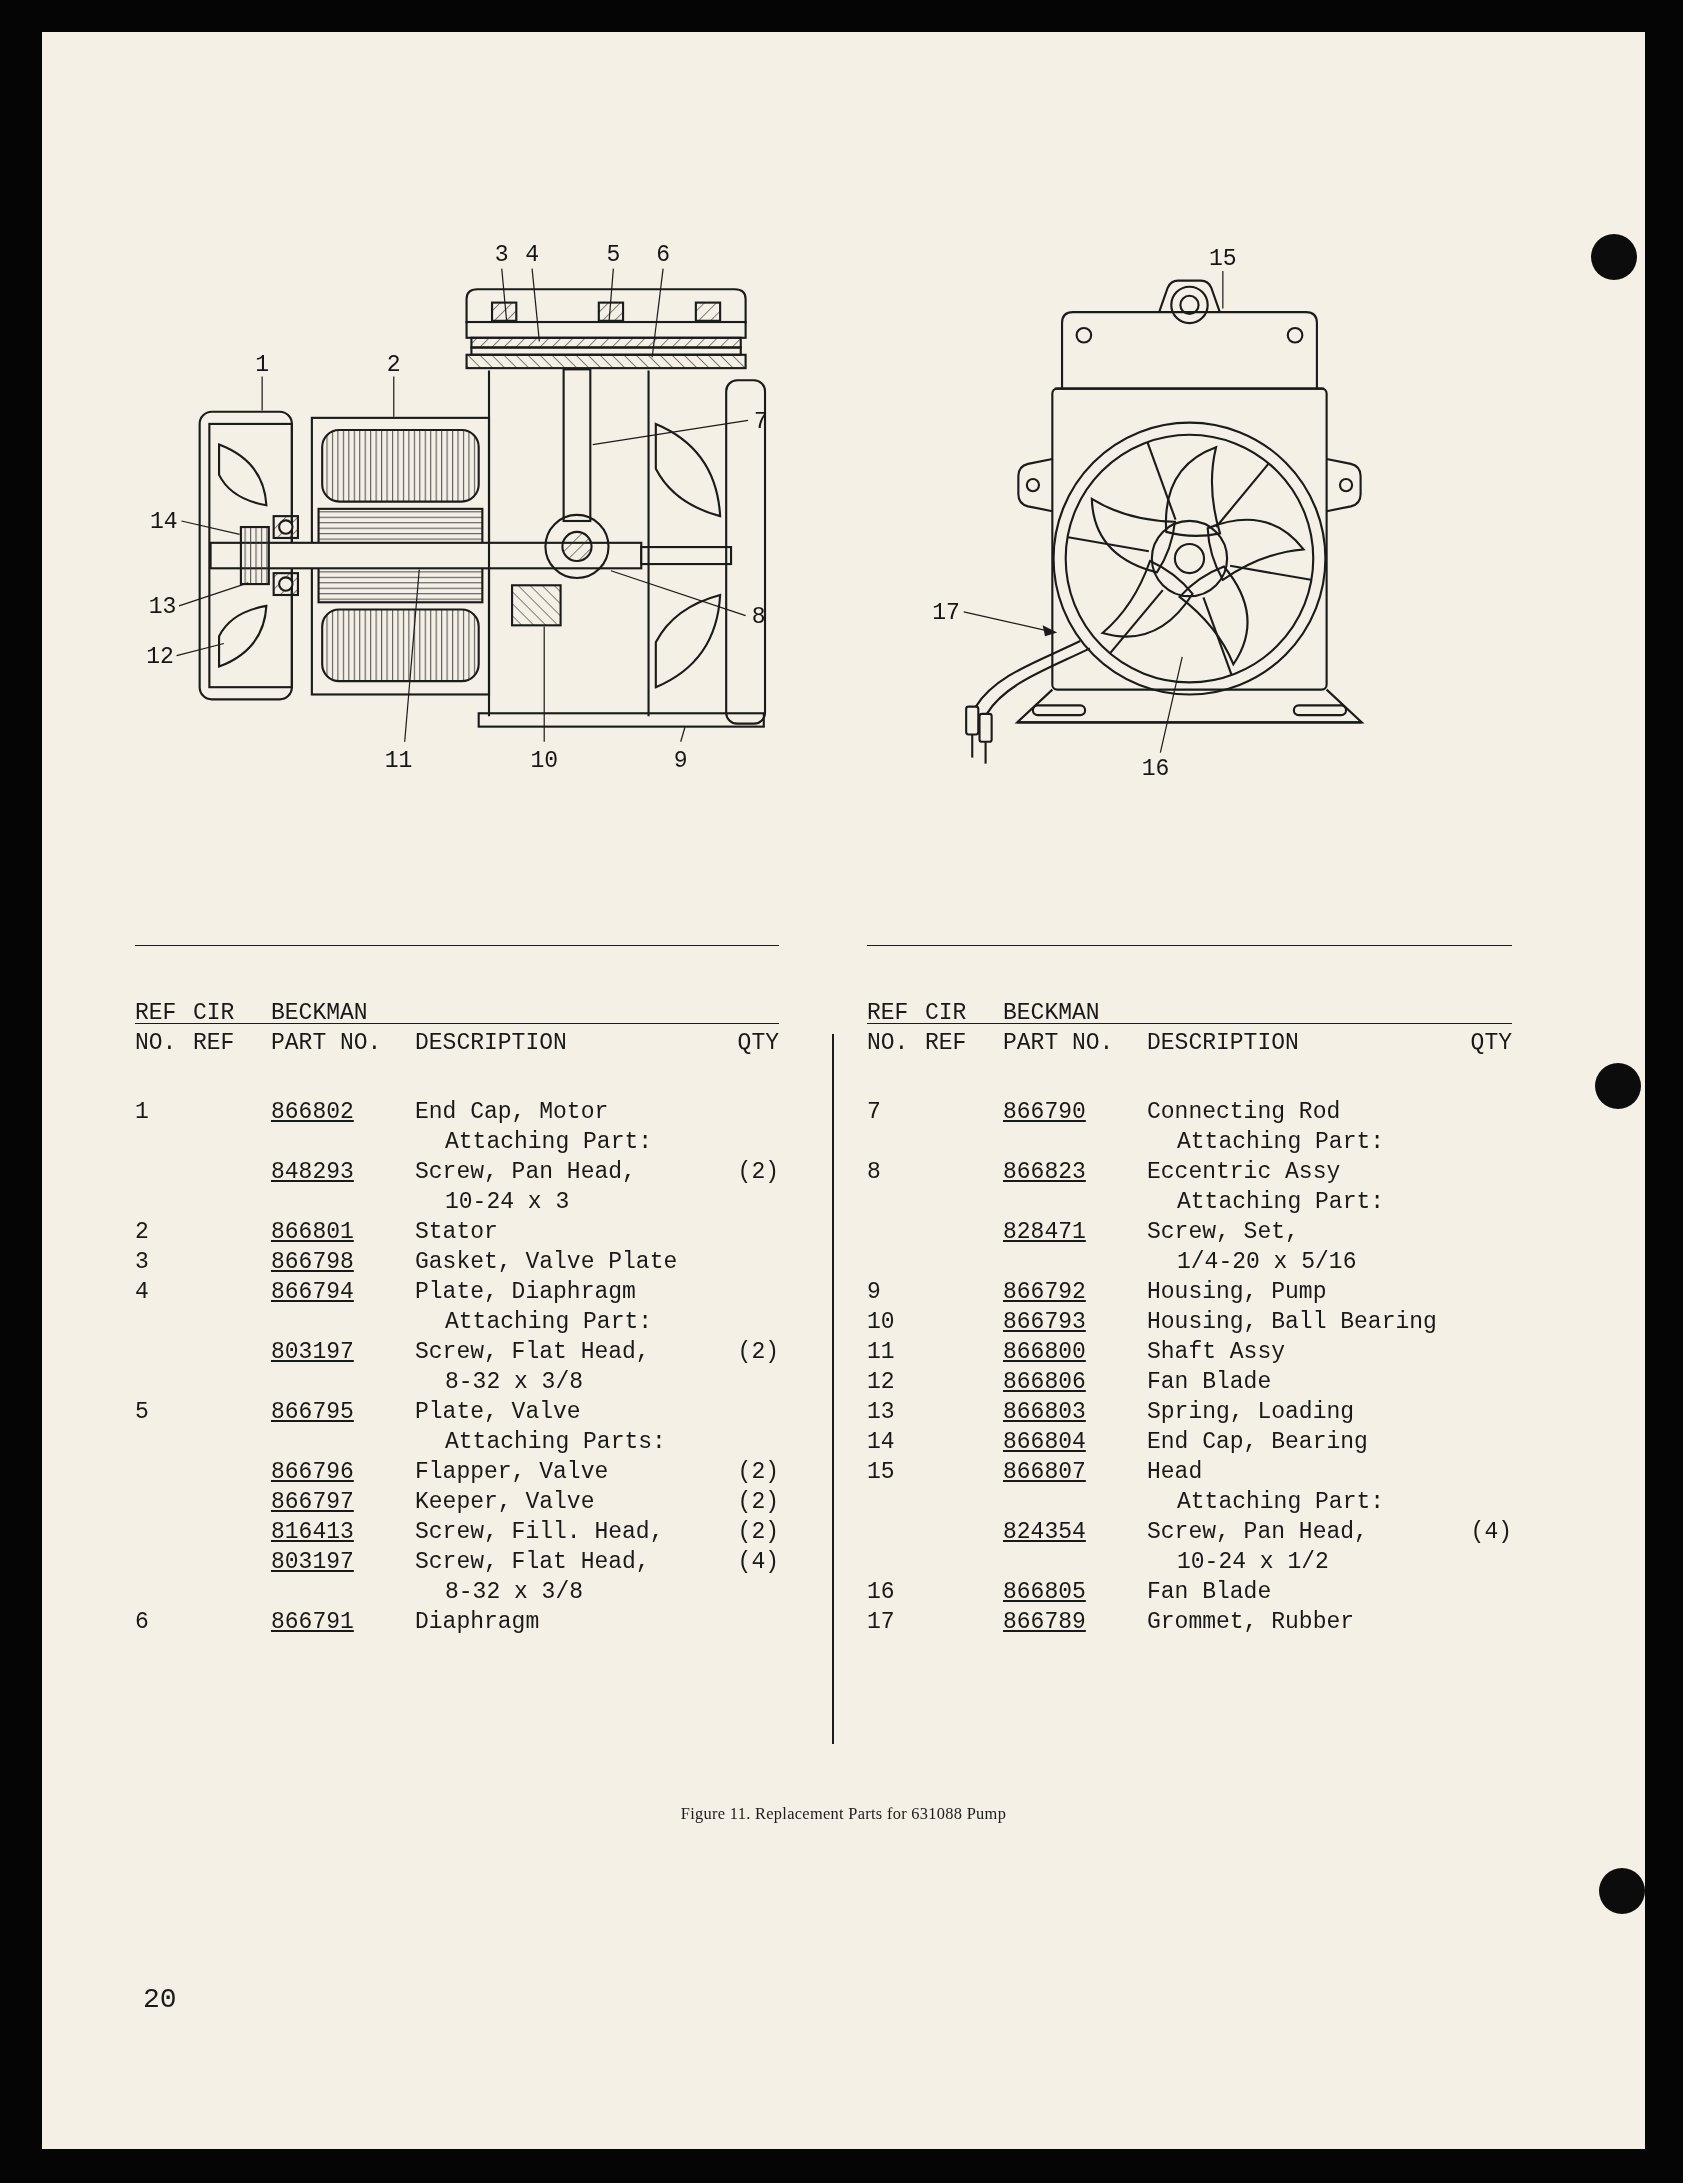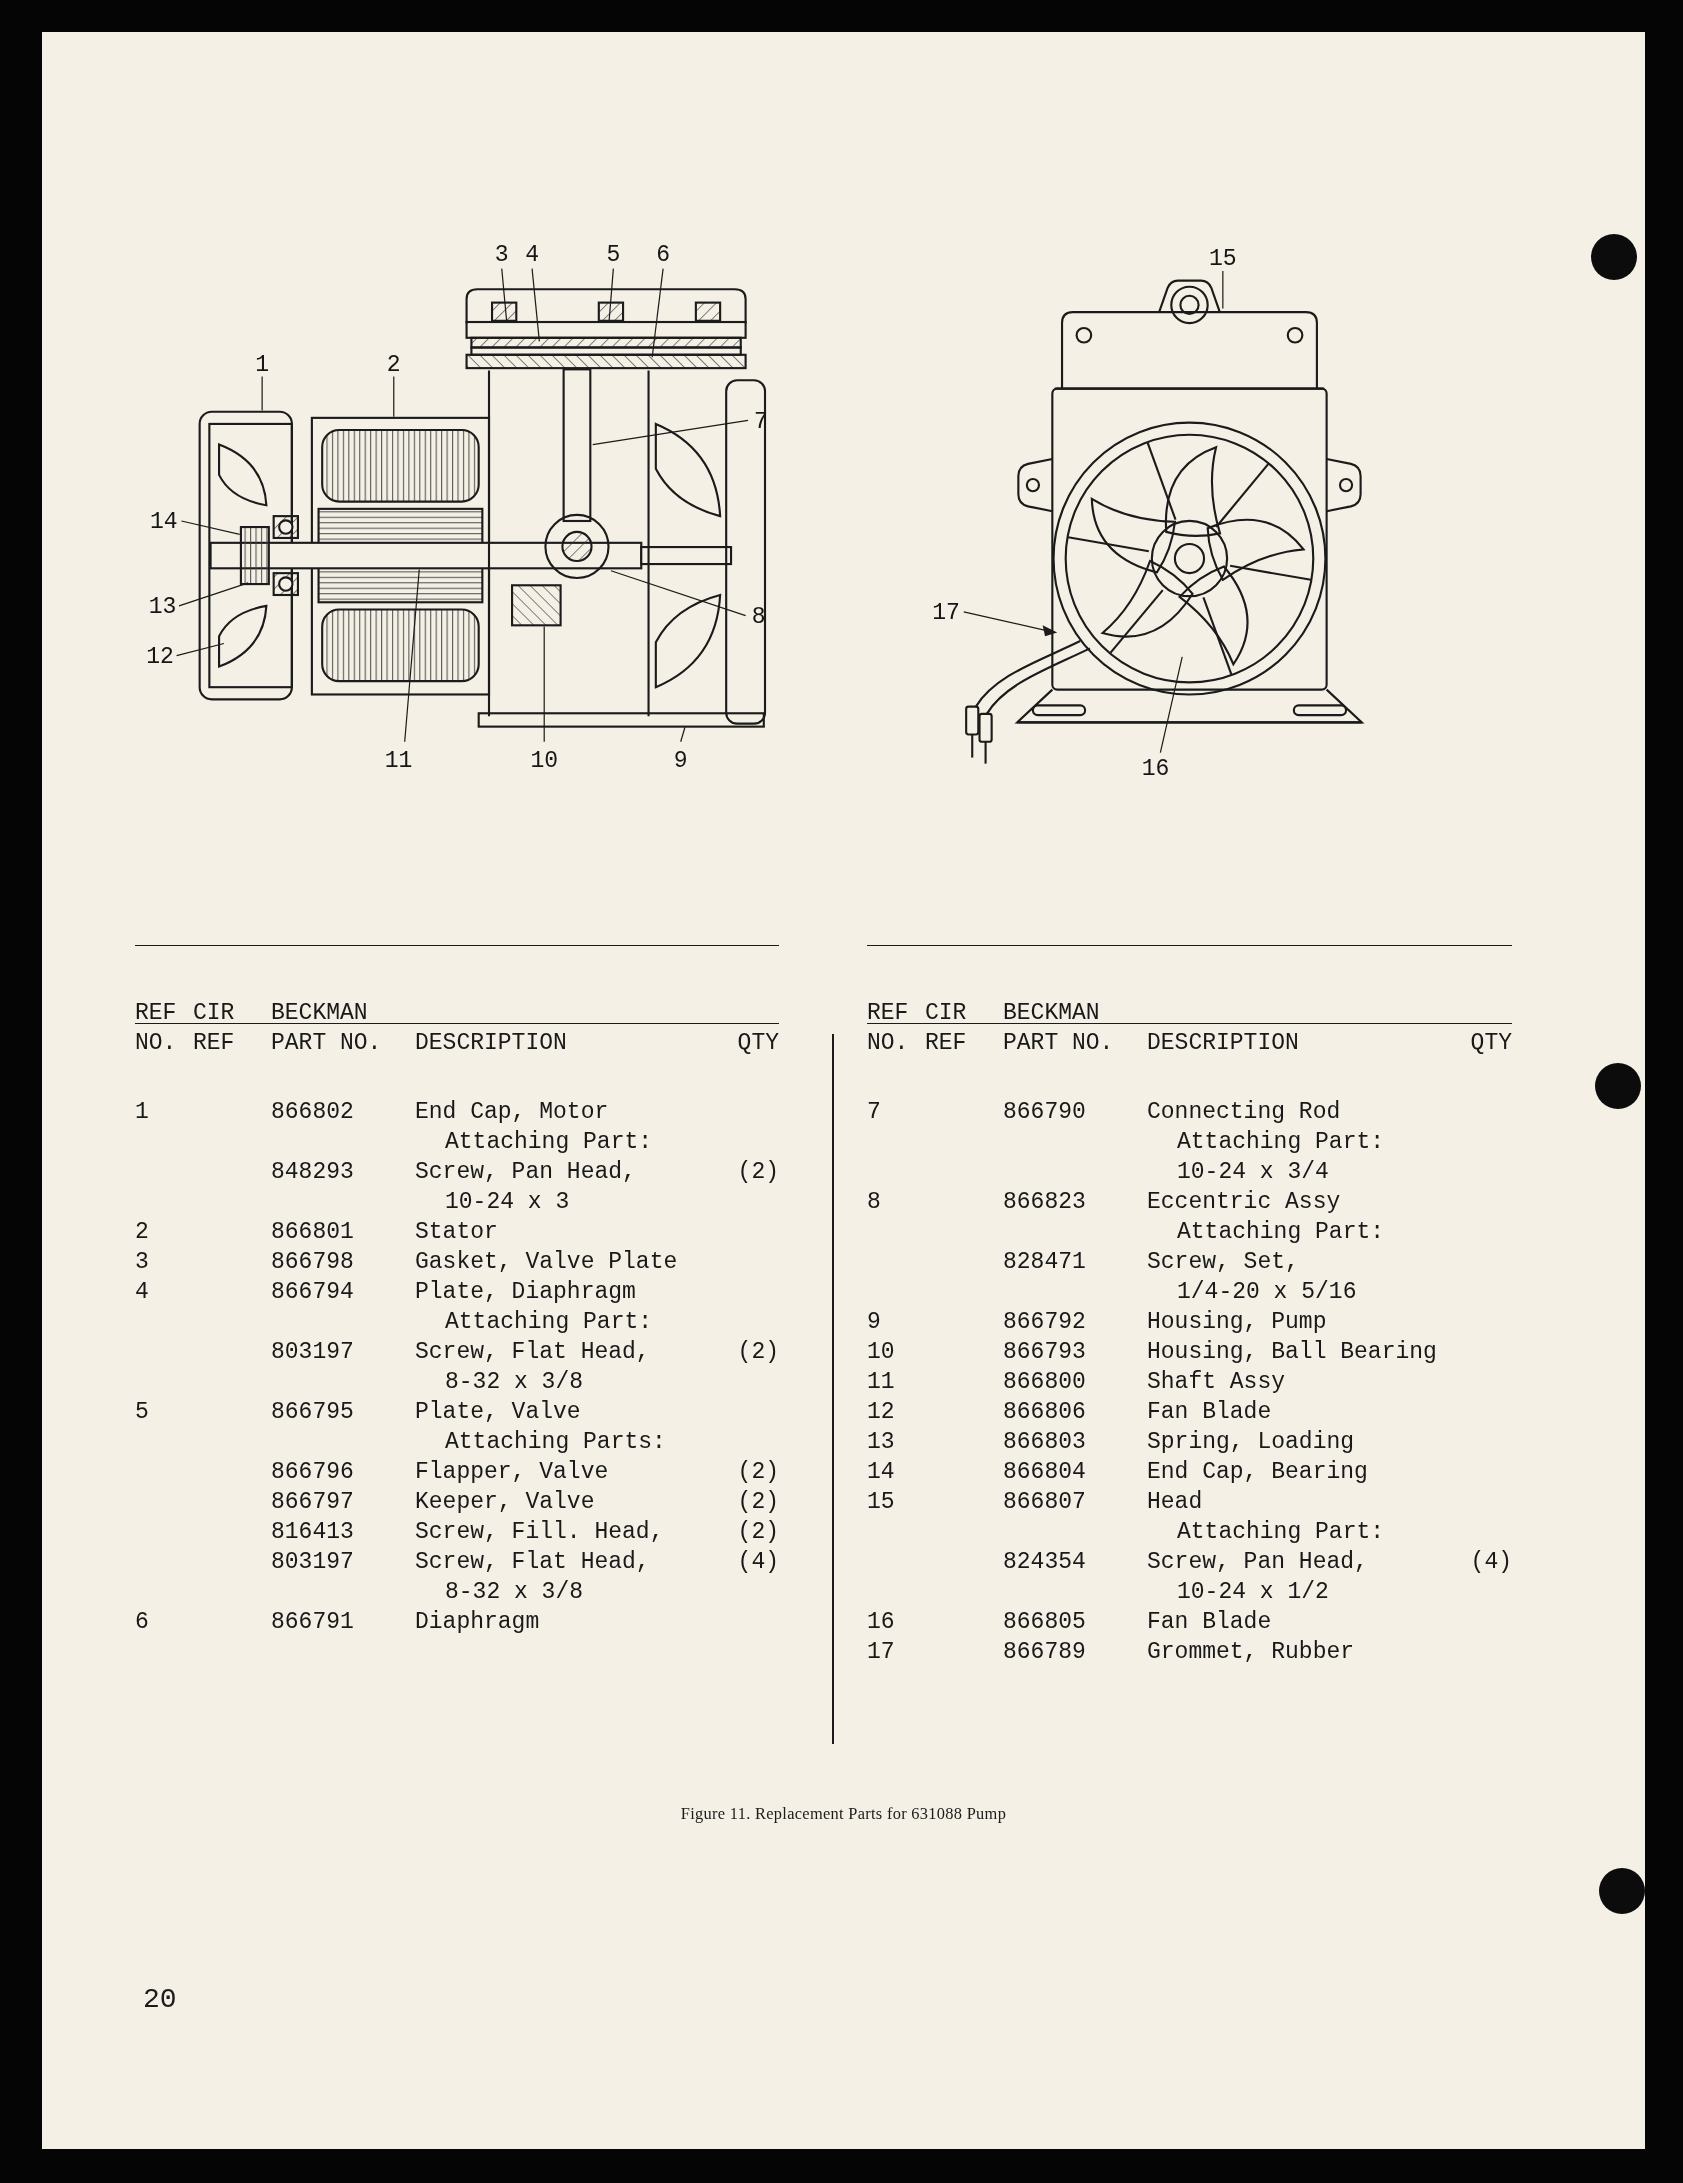--- a/index.html
+++ b/index.html
@@ -25,21 +25,21 @@
   .hl2{top:35px;}
   .hl1 span,.hl2 span{position:absolute;white-space:pre;}
   .h-ref{left:0;}
   .h-cir{left:58px;}
   .h-part{left:136px;}
   .h-desc{left:280px;}
   .h-qty{right:0;}
   .rows{position:absolute;top:152px;left:0;right:0;}
   .prow{display:flex;height:30px;font-size:23px;line-height:30px;white-space:pre;}
   .c-ref{width:136px;flex:none;}
-  .c-part{width:144px;flex:none;}
+  .c-part{width:144px;flex:none;text-decoration:underline;}
   .c-desc{flex:1;min-width:0;}
   .c-desc.ind{padding-left:30px;}
   .c-qty{width:61px;flex:none;text-align:right;}
 
   .tbl-divider{position:absolute;left:790px;top:1002px;width:1.8px;height:710px;background:#1b1b1b;}
   .caption{
     position:absolute;left:0;top:1772px;width:100%;text-align:center;
     font-family:Liberation Serif, serif;font-size:16.4px;
     letter-spacing:0.3px;color:#1c1c1c;
   }
@@ -264,21 +264,20 @@
       <span class="h-ref">NO.</span>
       <span class="h-cir">REF</span>
       <span class="h-part">PART NO.</span>
       <span class="h-desc">DESCRIPTION</span>
       <span class="h-qty">QTY</span>
     </div>
     <div class="rule-bot"></div>
     <div class="rows" id="right-rows">
         <div class="prow"><span class="c-ref">7</span><span class="c-part">866790</span><span class="c-desc">Connecting Rod</span><span class="c-qty"></span></div>
         <div class="prow"><span class="c-ref"></span><span class="c-part"></span><span class="c-desc ind">Attaching Part:</span><span class="c-qty"></span></div>
-        <div class="prow"><span class="c-ref"></span><span class="c-part"></span><span class="c-desc ind">10-24 x 3/4</span><span class="c-qty"></span></div>
         <div class="prow"><span class="c-ref">8</span><span class="c-part">866823</span><span class="c-desc">Eccentric Assy</span><span class="c-qty"></span></div>
         <div class="prow"><span class="c-ref"></span><span class="c-part"></span><span class="c-desc ind">Attaching Part:</span><span class="c-qty"></span></div>
         <div class="prow"><span class="c-ref"></span><span class="c-part">828471</span><span class="c-desc">Screw, Set,</span><span class="c-qty"></span></div>
         <div class="prow"><span class="c-ref"></span><span class="c-part"></span><span class="c-desc ind">1/4-20 x 5/16</span><span class="c-qty"></span></div>
         <div class="prow"><span class="c-ref">9</span><span class="c-part">866792</span><span class="c-desc">Housing, Pump</span><span class="c-qty"></span></div>
         <div class="prow"><span class="c-ref">10</span><span class="c-part">866793</span><span class="c-desc">Housing, Ball Bearing</span><span class="c-qty"></span></div>
         <div class="prow"><span class="c-ref">11</span><span class="c-part">866800</span><span class="c-desc">Shaft Assy</span><span class="c-qty"></span></div>
         <div class="prow"><span class="c-ref">12</span><span class="c-part">866806</span><span class="c-desc">Fan Blade</span><span class="c-qty"></span></div>
         <div class="prow"><span class="c-ref">13</span><span class="c-part">866803</span><span class="c-desc">Spring, Loading</span><span class="c-qty"></span></div>
         <div class="prow"><span class="c-ref">14</span><span class="c-part">866804</span><span class="c-desc">End Cap, Bearing</span><span class="c-qty"></span></div>

